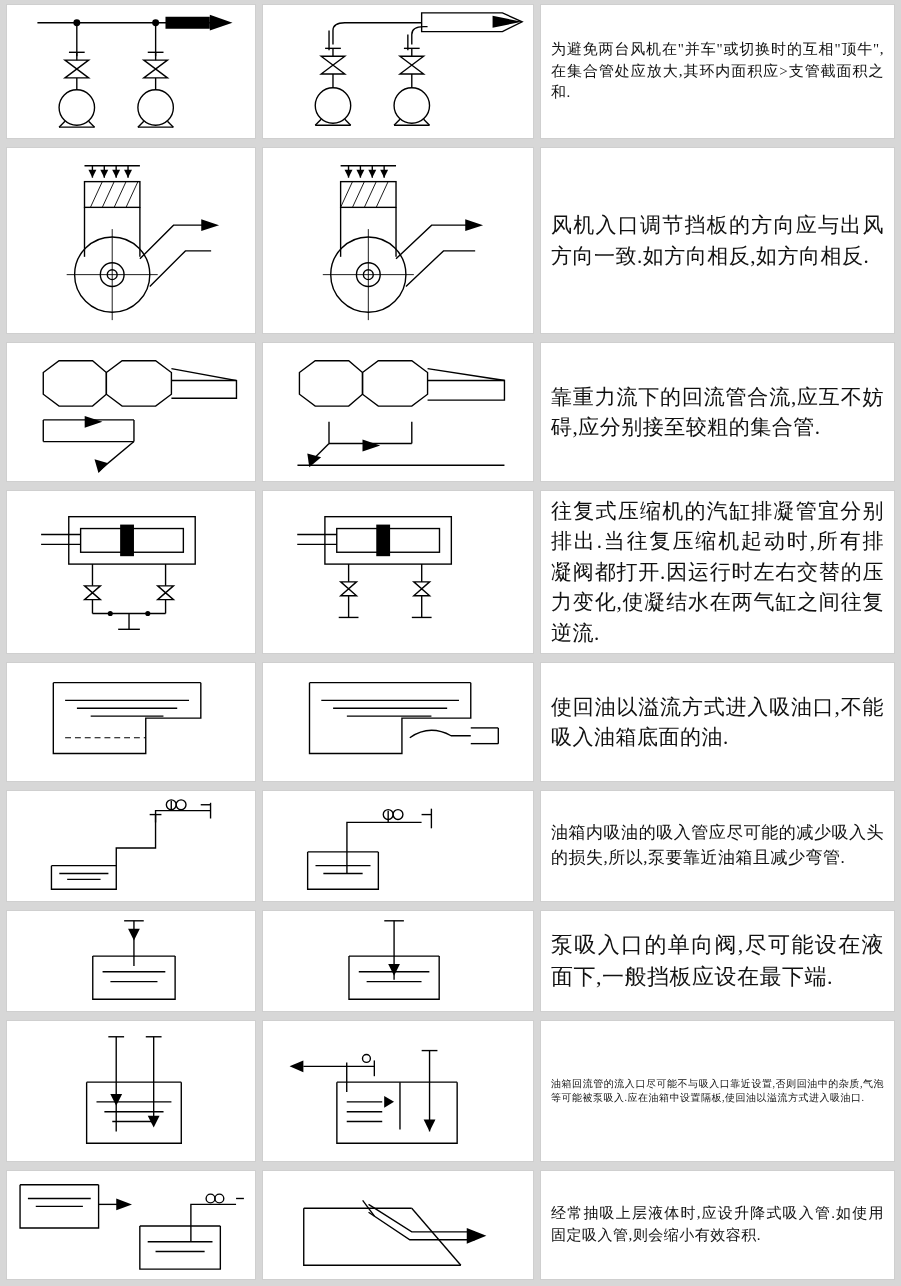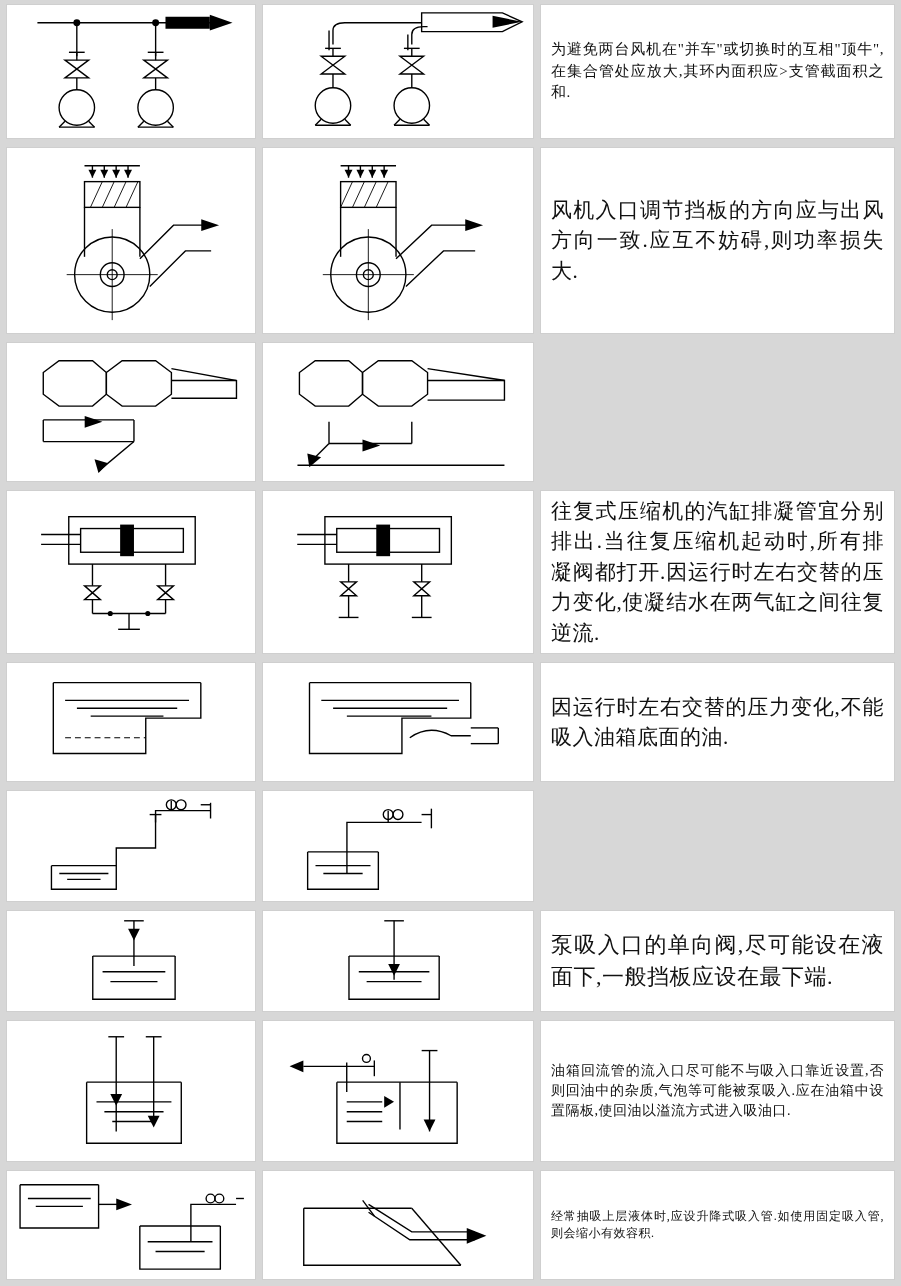--- a/index.html
+++ b/index.html
@@ -149,21 +149,21 @@
         <circle cx="106" cy="128" r="12" class="ln"></circle>
         <circle cx="106" cy="128" r="5" class="ln"></circle>
         <path class="ln" d="M134 112 L170 78 L214 78"></path>
         <path class="ln" d="M144 140 L182 104 L214 104"></path>
         <polygon points="204,72 222,78 204,84" class="fillblk"></polygon>
         <line class="thin" x1="60" y1="128" x2="152" y2="128"></line>
         <line class="thin" x1="106" y1="82" x2="106" y2="174"></line>
       </svg>
     </div>
     <div class="cell note">
-      <div class="note-text" style="font-size:21px">风机入口调节挡板的方向应与出风方向一致.应互不妨碍,则功率损失大.</div>
+      <div class="note-text" style="font-size:21px">风机入口调节挡板的方向应与出风方向一致.如方向相反,如方向相反.</div>
     </div>
   </div>
 
   <div class="row" style="height:148px">
     <div class="cell wrong">
       <svg viewBox="0 0 250 140">
         <path class="ln" d="M36 30 L52 18 L86 18 L100 30 L100 52 L86 64 L52 64 L36 52 Z"></path>
         <path class="ln" d="M100 30 L116 18 L150 18 L166 30 L166 52 L150 64 L116 64 L100 52 Z"></path>
         <path class="ln" d="M166 26 L232 38 L232 56 L166 56"></path>
         <line class="ln" x1="166" y1="38" x2="232" y2="38"></line>
@@ -183,20 +183,23 @@
         <path class="ln" d="M166 26 L244 38 L244 58 L166 58"></path>
         <line class="ln" x1="166" y1="38" x2="244" y2="38"></line>
         <line class="ln" x1="66" y1="80" x2="66" y2="102"></line>
         <line class="ln" x1="66" y1="102" x2="150" y2="102"></line>
         <line class="ln" x1="150" y1="80" x2="150" y2="102"></line>
         <line class="ln" x1="34" y1="124" x2="244" y2="124"></line>
         <path class="ln" d="M66 102 L46 122"></path>
         <polygon points="100,98 118,104 100,110" class="fillblk"></polygon>
         <polygon points="44,112 46,126 58,116" class="fillblk"></polygon>
       </svg>
+    </div>
+    <div class="cell note">
+      <div class="note-text" style="font-size:21px">靠重力流下的回流管合流,应互不妨碍,应分别接至较粗的集合管.</div>
     </div>
   </div>
 
   <div class="row" style="height:172px">
     <div class="cell wrong">
       <svg viewBox="0 0 250 164">
         <rect x="62" y="26" width="128" height="48" class="ln"></rect>
         <rect x="74" y="38" width="104" height="24" class="ln"></rect>
         <rect x="114" y="34" width="14" height="32" class="fillblk"></rect>
         <line class="ln" x1="34" y1="44" x2="74" y2="44"></line>
@@ -254,21 +257,21 @@
         <line class="ln" x1="58" y1="38" x2="198" y2="38"></line>
         <line class="ln" x1="70" y1="46" x2="186" y2="46"></line>
         <line class="ln" x1="84" y1="54" x2="170" y2="54"></line>
         <path class="ln" d="M148 76 Q168 62 190 74 L210 74"></path>
         <line class="ln" x1="210" y1="66" x2="238" y2="66"></line>
         <line class="ln" x1="210" y1="82" x2="238" y2="82"></line>
         <line class="ln" x1="238" y1="66" x2="238" y2="82"></line>
       </svg>
     </div>
     <div class="cell note">
-      <div class="note-text" style="font-size:21px">因运行时左右交替的压力变化,不能吸入油箱底面的油.</div>
+      <div class="note-text" style="font-size:21px">使回油以溢流方式进入吸油口,不能吸入油箱底面的油.</div>
     </div>
   </div>
 
   <div class="row" style="height:120px">
     <div class="cell wrong">
       <svg viewBox="0 0 250 112">
         <path class="ln" d="M44 76 L44 100 L110 100 L110 58 L150 58 L150 20 L206 20"></path>
         <line class="ln" x1="44" y1="76" x2="110" y2="76"></line>
         <line class="ln" x1="52" y1="84" x2="102" y2="84"></line>
         <line class="ln" x1="60" y1="90" x2="94" y2="90"></line>
@@ -287,20 +290,23 @@
         <line class="ln" x1="44" y1="62" x2="116" y2="62"></line>
         <line class="ln" x1="52" y1="76" x2="108" y2="76"></line>
         <line class="ln" x1="60" y1="84" x2="100" y2="84"></line>
         <path class="ln" d="M84 84 L84 32 L160 32"></path>
         <circle cx="126" cy="24" r="5" class="ln"></circle>
         <circle cx="136" cy="24" r="5" class="ln"></circle>
         <line class="ln" x1="126" y1="32" x2="126" y2="20"></line>
         <line class="ln" x1="160" y1="24" x2="170" y2="24"></line>
         <line class="ln" x1="170" y1="18" x2="170" y2="38"></line>
       </svg>
+    </div>
+    <div class="cell note">
+      <div class="note-text" style="font-size:17px">油箱内吸油的吸入管应尽可能的减少吸入头的损失,所以,泵要靠近油箱且减少弯管.</div>
     </div>
   </div>
 
   <div class="row" style="height:110px">
     <div class="cell wrong">
       <svg viewBox="0 0 250 102">
         <path class="ln" d="M86 46 L86 90 L170 90 L170 46"></path>
         <line class="ln" x1="86" y1="46" x2="170" y2="46"></line>
         <line class="ln" x1="96" y1="62" x2="160" y2="62"></line>
         <line class="ln" x1="104" y1="72" x2="152" y2="72"></line>
@@ -354,21 +360,21 @@
         <polygon points="40,40 26,46 40,52" class="fillblk"></polygon>
         <line class="ln" x1="112" y1="40" x2="112" y2="56"></line>
         <circle cx="104" cy="38" r="4" class="ln"></circle>
         <line class="ln" x1="168" y1="30" x2="168" y2="112"></line>
         <line class="ln" x1="160" y1="30" x2="176" y2="30"></line>
         <polygon points="162,100 174,100 168,112" class="fillblk"></polygon>
         <polygon points="122,76 132,82 122,88" class="fillblk"></polygon>
       </svg>
     </div>
     <div class="cell note">
-      <div class="note-text" style="font-size:14px">油箱回流管的流入口尽可能不与吸入口靠近设置,否则回油中的杂质,气泡等可能被泵吸入.应在油箱中设置隔板,使回油以溢流方式进入吸油口.</div>
+      <div class="note-text" style="font-size:10px">油箱回流管的流入口尽可能不与吸入口靠近设置,否则回油中的杂质,气泡等可能被泵吸入.应在油箱中设置隔板,使回油以溢流方式进入吸油口.</div>
     </div>
   </div>
 
   <div class="row" style="height:118px">
     <div class="cell wrong">
       <svg viewBox="0 0 250 110">
         <path class="ln" d="M12 14 L12 58 L92 58 L92 14"></path>
         <line class="ln" x1="12" y1="14" x2="92" y2="14"></line>
         <line class="ln" x1="20" y1="28" x2="84" y2="28"></line>
         <line class="ln" x1="28" y1="36" x2="76" y2="36"></line>
@@ -389,17 +395,17 @@
         <path class="ln" d="M40 38 L40 96 L200 96"></path>
         <line class="ln" x1="40" y1="38" x2="150" y2="38"></line>
         <line class="ln" x1="150" y1="38" x2="200" y2="96"></line>
         <path class="ln" d="M106 34 L150 62 L214 62"></path>
         <path class="ln" d="M106 42 L148 70 L214 70"></path>
         <polygon points="206,58 226,66 206,74" class="fillblk"></polygon>
         <line class="ln" x1="100" y1="30" x2="112" y2="46"></line>
       </svg>
     </div>
     <div class="cell note">
-      <div class="note-text" style="font-size:12px">经常抽吸上层液体时,应设升降式吸入管.如使用固定吸入管,则会缩小有效容积.</div>
+      <div class="note-text" style="font-size:15px">经常抽吸上层液体时,应设升降式吸入管.如使用固定吸入管,则会缩小有效容积.</div>
     </div>
   </div>
 
 </div>
 
 </body></html>

